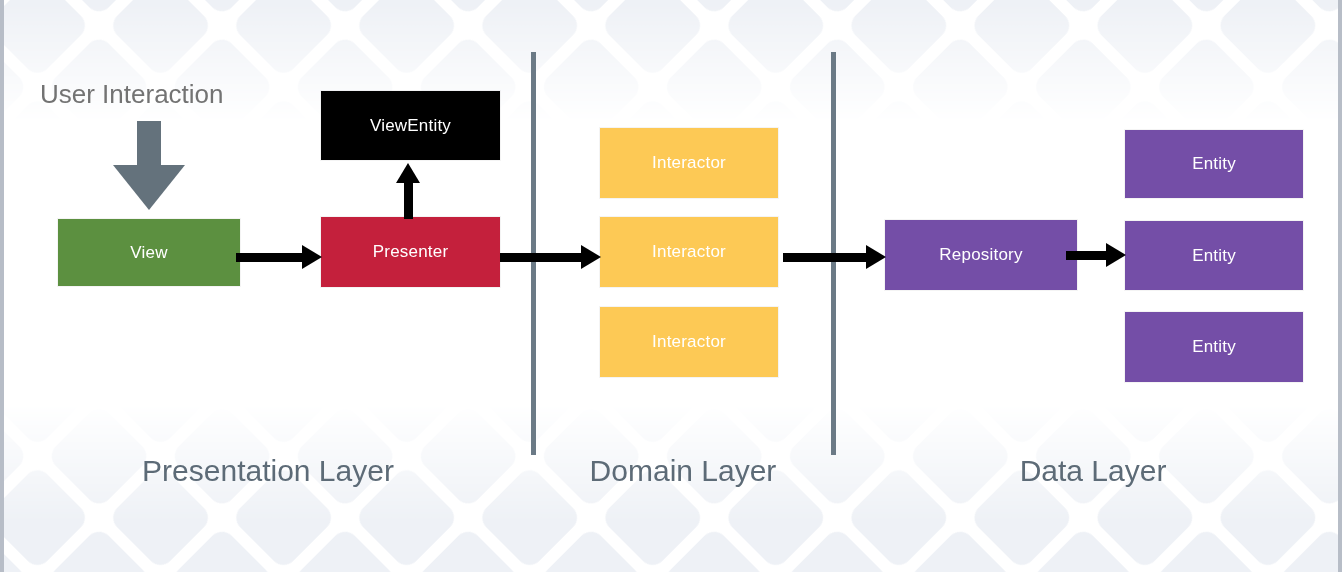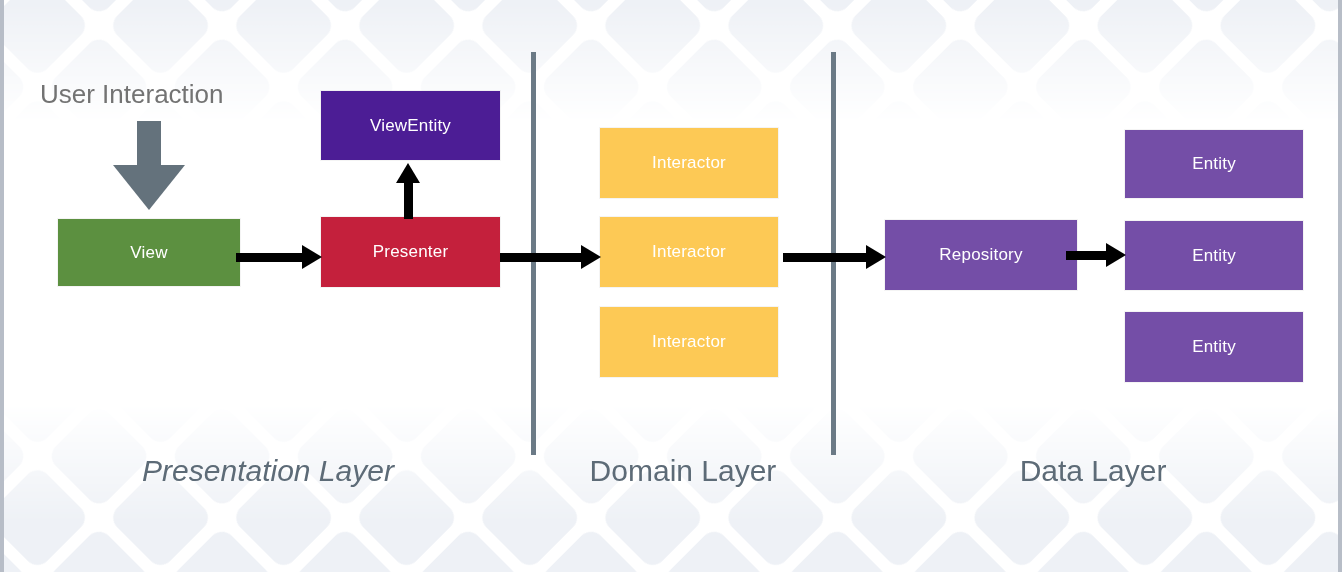--- a/index.html
+++ b/index.html
@@ -37,21 +37,21 @@
     position:absolute;z-index:4;
     display:flex;align-items:center;justify-content:center;
     color:#ffffff;
     font-size:17px;
     letter-spacing:.2px;
     box-sizing:border-box;
     box-shadow:0 0 0 1px rgba(0,0,0,.045);
   }
   .node.green  {background:#5c9040;}
   .node.red    {background:#c4203c;}
-  .node.blue   {background:#4c1d95;}
+  .node.blue   {background:#000000;}
   .node.yellow {background:#fdc955;}
   .node.purple {background:#744ea7;}
 
   
   .arrow-h{position:absolute;z-index:5;height:9px;}
   .arrow-h .shaft{
     position:absolute;left:0;top:0;height:9px;background:#000;
   }
   .arrow-h .head{
     position:absolute;top:-8px;
@@ -194,21 +194,21 @@
     <div class="head" style="left:40px;"></div>
   </div>
 
   <div class="caption" id="user-interaction-label">User Interaction</div>
 
   <div id="user-arrow" style="left:113px;top:121px;width:72px;height:90px;">
     <div class="ua-shaft"></div>
     <div class="ua-head"></div>
   </div>
 
-  <div class="layer-label" style="left:68px;top:454px;width:400px;font-style:italic;">
+  <div class="layer-label" style="left:68px;top:454px;width:400px;">
     <span>Presentation Layer</span>
   </div>
   <div class="layer-label" style="left:483px;top:454px;width:400px;">
     <span>Domain Layer</span>
   </div>
   <div class="layer-label" style="left:893px;top:454px;width:400px;">
     <span>Data Layer</span>
   </div>
 
 </div>

